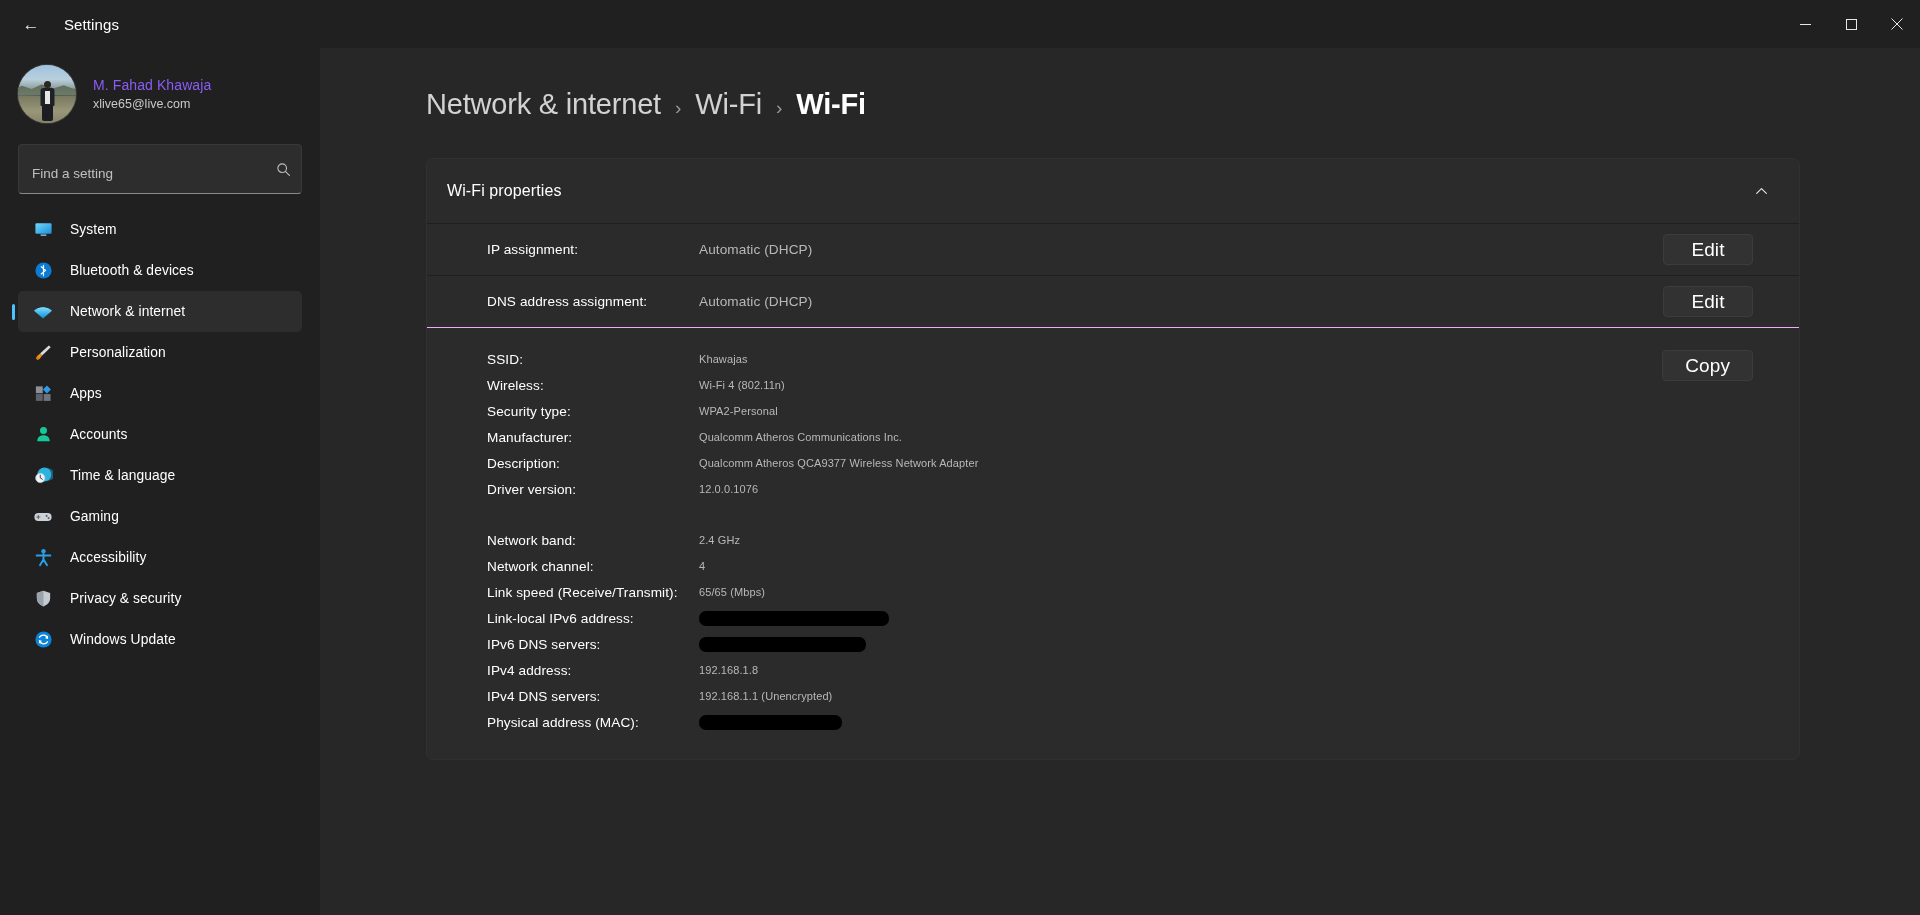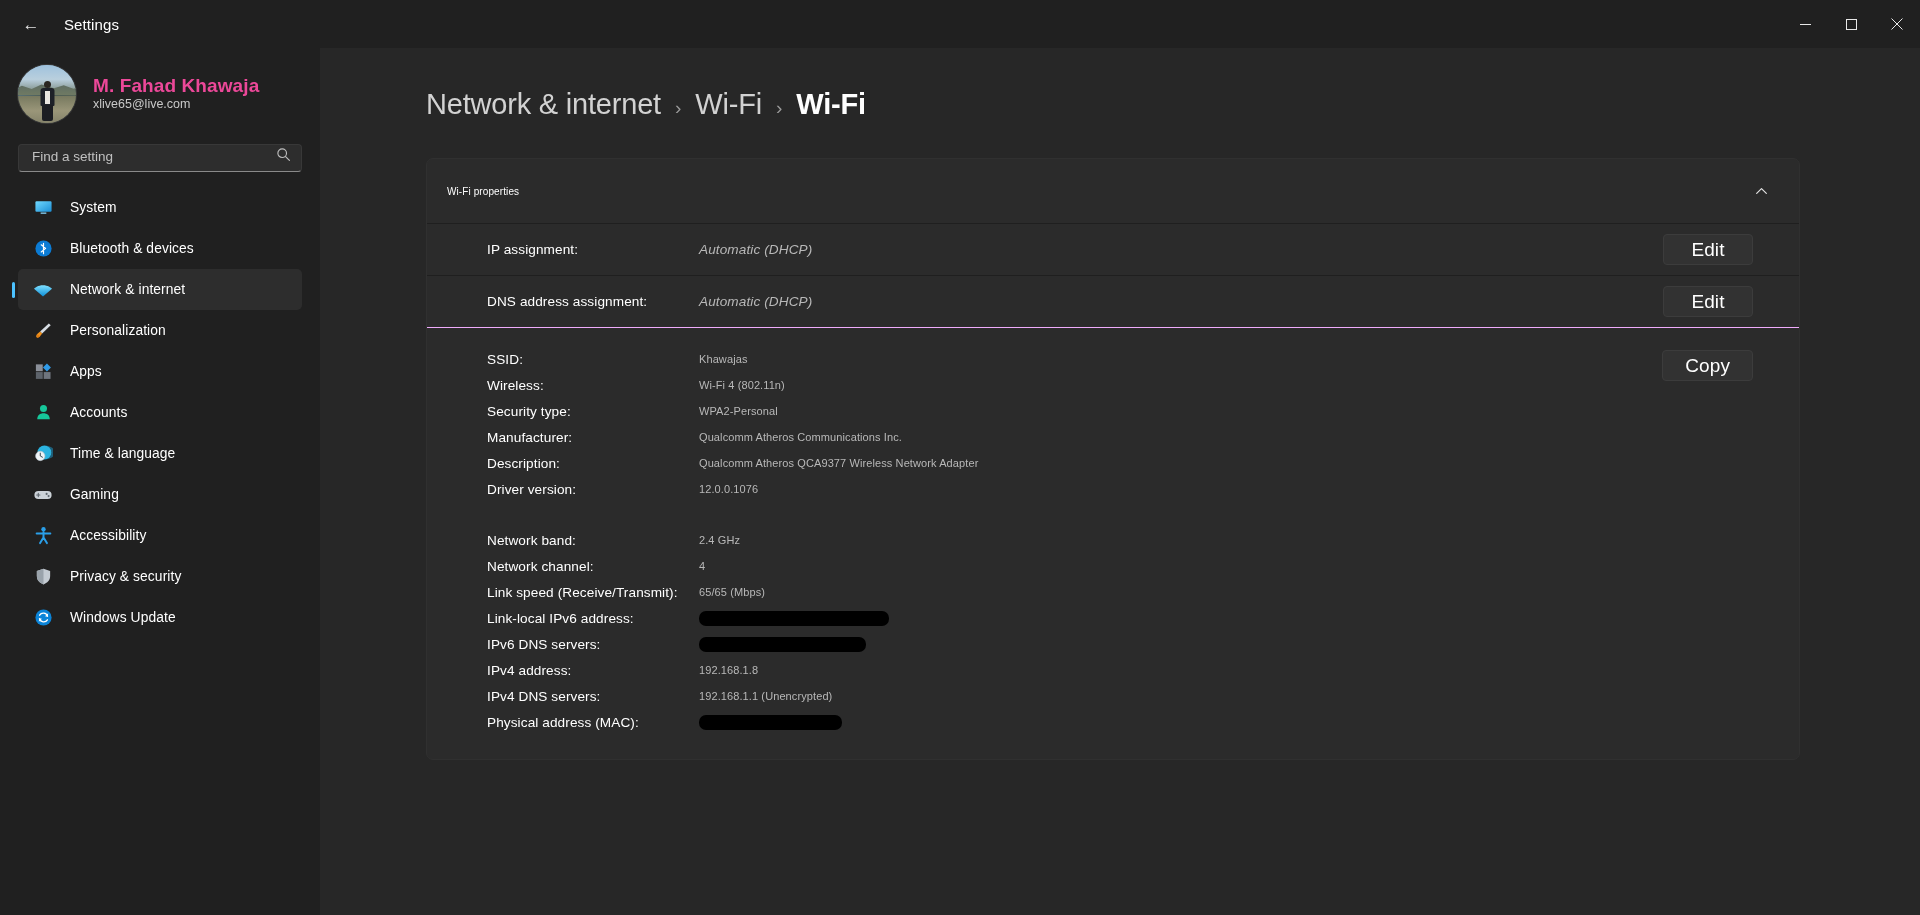--- a/index.html
+++ b/index.html
@@ -122,43 +122,43 @@
   }
   .avatar .person .legs {
     position: absolute; left: 50%; top: 24px;
     transform: translateX(-50%);
     width: 11px; height: 16px;
     background: #1b1d22;
     border-radius: 1px 1px 2px 2px;
   }
   .profile-text { margin-left: 17px; }
   .profile-name {
-    font-size: 19px;
-    font-weight: bold;
-    color: #ec4899;
+    font-size: 14px;
+    font-weight: normal;
+    color: #8b5cf6;
     line-height: 19px;
     letter-spacing: 0.1px;
   }
   .profile-email {
     font-size: 12.5px;
     color: #c8c8c8;
     line-height: 17px;
     margin-top: 1px;
   }
 
   .search-wrap {
     margin: 18px 18px 0 18px;
-    height: 28px;
+    height: 50px;
     background: #2d2d2d;
     border: 1px solid #383838;
     border-bottom: 1px solid #8a8a8a;
     border-radius: 4px;
     display: flex;
-    align-items: center;
-    padding: 0 10px 4px 13px;
+    align-items: flex-end;
+    padding: 0 10px 12px 13px;
     cursor: text;
   }
   .search-input {
     flex: 1;
     background: transparent;
     border: none;
     outline: none;
     color: #e0e0e0;
     font-size: 13.5px;
     font-family: "Liberation Sans", sans-serif;
@@ -237,21 +237,21 @@
     overflow: hidden;
   }
   .card-head {
     height: 64px;
     display: flex;
     align-items: center;
     padding: 0 22px 0 20px;
     cursor: pointer;
   }
   .card-title {
-    font-size: 10px;
+    font-size: 16px;
     color: #ffffff;
     letter-spacing: 0.1px;
   }
   .chev {
     margin-left: auto;
     width: 32px; height: 32px;
     display: flex; align-items: center; justify-content: center;
   }
 
   .row {
@@ -265,21 +265,20 @@
     font-size: 13.6px;
     color: #ffffff;
     width: 212px;
     flex: none;
     letter-spacing: 0.1px;
   }
   .row-value {
     font-size: 13.6px;
     color: #b8b8b8;
     letter-spacing: 0.1px;
-    font-style: italic;
   }
   .row-action { margin-left: auto; }
 
   .btn {
     min-width: 90px;
     height: 31px;
     padding: 0 22px;
     background: #323232;
     border: 1px solid #3c3c3c;
     border-radius: 4px;

